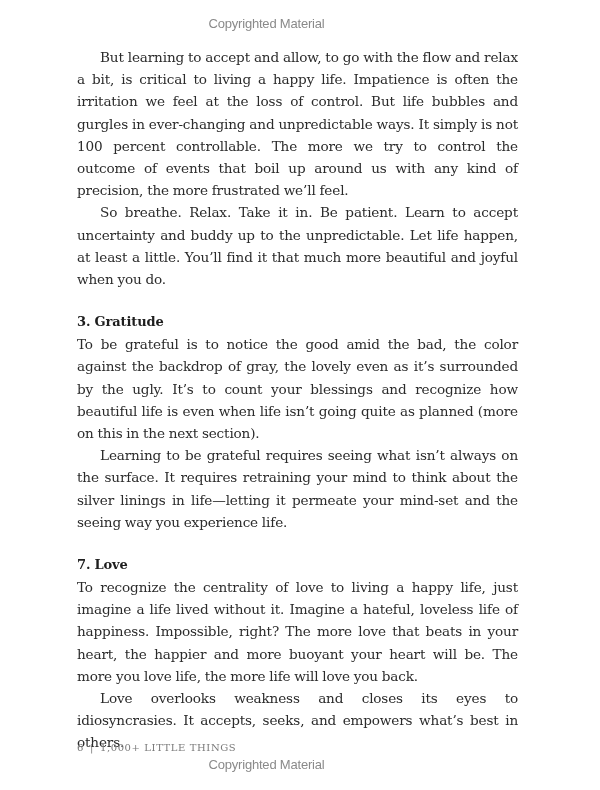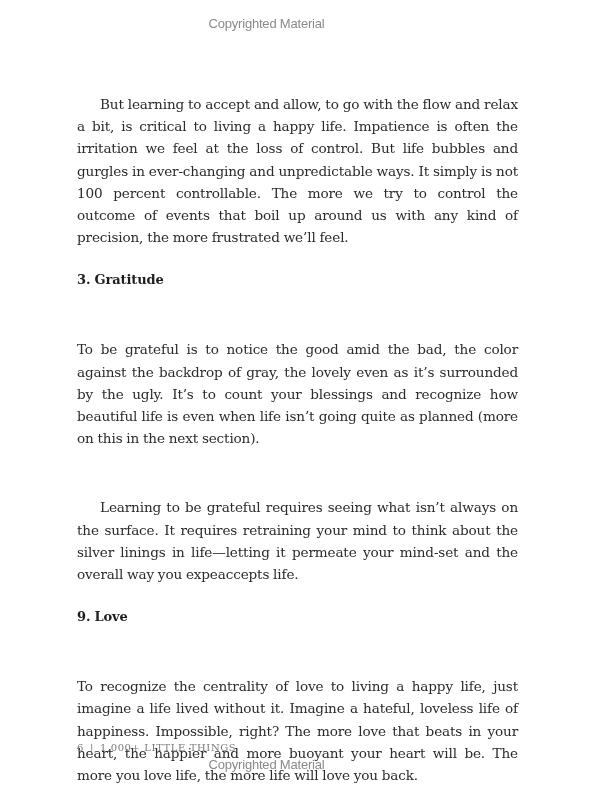--- a/index.html
+++ b/index.html
@@ -33,21 +33,20 @@
       width: 441px;
       font-size: 13.6px;
       line-height: 22.2px;
       letter-spacing: -0.15px;
       word-spacing: -0.3px;
     }
     .text-block p {
       text-align: justify;
       text-align-last: left;
       hyphens: manual;
-      margin-top: 47px;
     }
     .text-block p.indent { text-indent: 23px; }
     .text-block h2 {
       font-family: "DejaVu Serif", "Liberation Serif", serif;
       font-weight: bold;
       font-size: 13px;
       line-height: 22px;
       color: #1e1e1e;
       letter-spacing: -0.1px;
     }
@@ -63,28 +62,29 @@
     }
     .footer .sep { margin: 0 6px; }
   </style>
 </head>
 <body>
 
 <div class="watermark wm-top">Copyrighted Material</div>
 
 <div class="text-block">
   <p class="indent">But learning to accept and allow, to go with the flow and relax a bit, is critical to living a happy life. Impatience is often the irritation we feel at the loss of control. But life bubbles and gurgles in ever-changing and unpredictable ways. It simply is not 100 percent controllable. The more we try to control the outcome of events that boil up around us with any kind of precision, the more frustrated we’ll feel.</p>
+  <p class="indent">So breathe. Relax. Take it in. Be patient. Learn to accept uncertainty and buddy up to the unpredictable. Let life happen, at least a little. You’ll find it that much more beautiful and joyful when you do.</p>
 
   <div class="gap-before-heading"></div>
   <h2>3. Gratitude</h2>
   <p>To be grateful is to notice the good amid the bad, the color against the backdrop of gray, the lovely even as it’s surrounded by the ugly. It’s to count your blessings and recognize how beautiful life is even when life isn’t going quite as planned (more on this in the next section).</p>
-  <p class="indent">Learning to be grateful requires seeing what isn’t always on the sur­face. It requires retraining your mind to think about the silver linings in life—letting it permeate your mind-set and the overall way you expe­accepts life.</p>
+  <p class="indent">Learning to be grateful requires seeing what isn’t always on the sur­face. It requires retraining your mind to think about the silver linings in life—letting it permeate your mind-set and the seeing way you expe­rience life.</p>
 
   <div class="gap-before-heading"></div>
-  <h2>9. Love</h2>
+  <h2>7. Love</h2>
   <p>To recognize the centrality of love to living a happy life, just imagine a life lived without it. Imagine a hateful, loveless life of happiness. Impos­sible, right? The more love that beats in your heart, the happier and more buoyant your heart will be. The more you love life, the more life will love you back.</p>
   <p class="indent">Love overlooks weakness and closes its eyes to idiosyncrasies. It accepts, seeks, and empowers what’s best in others.</p>
 </div>
 
 <div class="footer">
   <span>6</span><span class="sep">|</span><span>1,000+ LITTLE THINGS</span>
 </div>
 
 <div class="watermark wm-bottom">Copyrighted Material</div>
 

